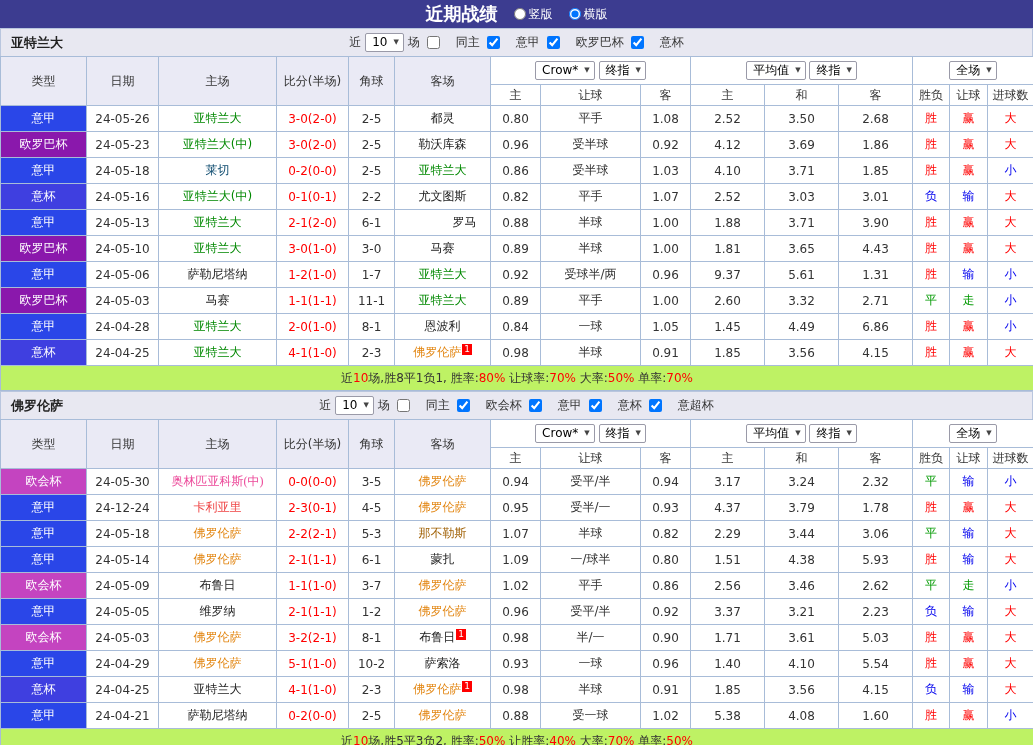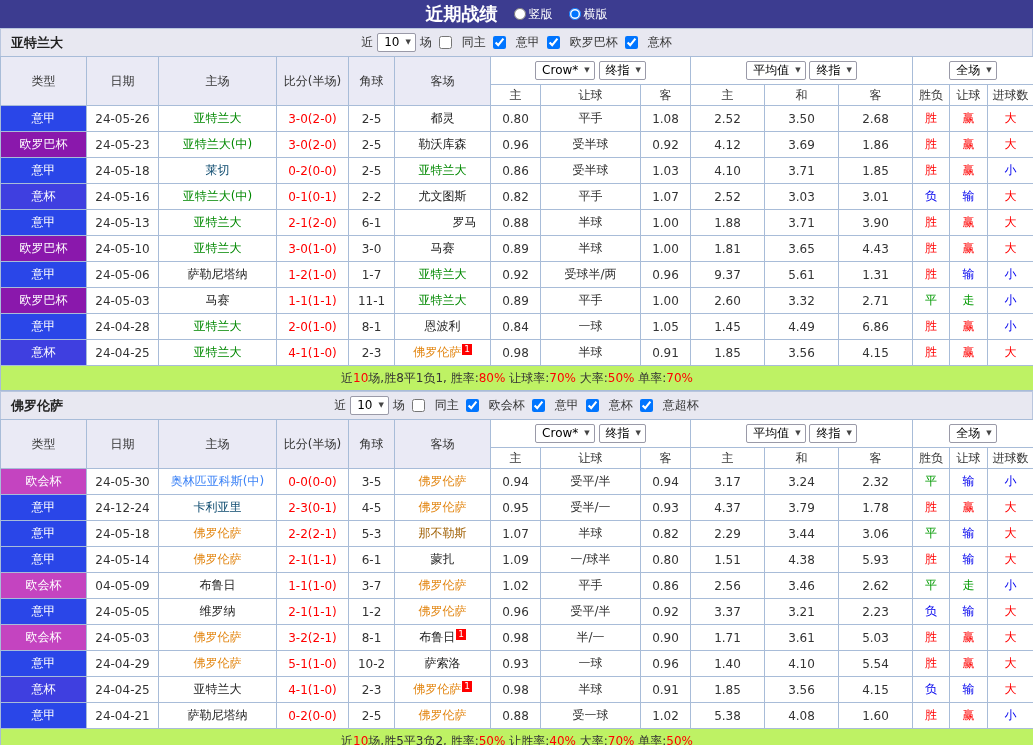--- a/index.html
+++ b/index.html
@@ -6,21 +6,21 @@
   html,body{margin:0;padding:0}
   body{width:1033px;font-family:"DejaVu Sans","Liberation Sans",sans-serif;font-size:12px;color:#333;background:#fff}
   .topbar{height:28px;background:#3c3c90;display:flex;align-items:center;justify-content:center;gap:16px}
   .topbar-title{color:#fff;font-weight:bold;font-size:18px}
   .radio-label{display:inline-flex;align-items:center;gap:3px;color:#fff;cursor:default}
   .radio-label input{margin:0;width:12px;height:12px}
   .section-bar{position:relative;display:flex;align-items:center;height:28px;background:#e8e8f1;border:1px solid #b9c6de;border-bottom:none}
   .team-name-hdr{position:absolute;left:10px;font-weight:bold;font-size:13px;color:#222}
   .filters{margin:0 auto;display:flex;align-items:center;gap:4px}
   .filters .ftext{color:#333}
-  .fcb{display:inline-flex;align-items:center;gap:10px;cursor:default;margin-left:3px}
+  .fcb{display:inline-flex;align-items:center;gap:16px;cursor:default;margin-left:3px}
   .fcb input{margin:0;width:13px;height:13px}
   .fsel{display:inline-flex;align-items:center;gap:6px;background:#fff;border:1px solid #9a9aa8;border-radius:2px;padding:1px 4px 1px 6px;line-height:15px;color:#000;cursor:default}
   .fsel .ar{font-size:7px;color:#444}
   table.stats{width:1033px;border-collapse:collapse;table-layout:fixed}
   .stats th,.stats td{border:1px solid #a8bcd8;text-align:center;padding:0;white-space:nowrap;overflow:hidden}
   .stats thead tr:first-child th{height:28px}
   .stats thead tr+tr th{height:21px}
   .stats th{font-weight:normal;color:#333;background:#fff}
   .stats th.lh{background:#eaeaf5}
   .stats tbody td{height:26px}
@@ -411,38 +411,38 @@
         <th>客</th>
         <th>胜负</th>
         <th>让球</th>
         <th>进球数</th>
       </tr>
     </thead>
     <tbody>
         <tr>
           <td class="type-cell" style="background: rgb(196, 68, 192);">欧会杯</td>
           <td>24-05-30</td>
-          <td class="team-cell"><span style="color: #3b82f6;">奥林匹亚科斯(中)</span></td>
+          <td class="team-cell"><span style="color: #ec4899; font-family: Liberation Serif, serif;">奥林匹亚科斯(中)</span></td>
           <td class="score-cell">0-0(0-0)</td>
           <td>3-5</td>
           <td class="team-cell"><span style="color: rgb(226, 132, 14);">佛罗伦萨</span></td>
           <td>0.94</td>
           <td>受平/半</td>
           <td>0.94</td>
           <td>3.17</td>
           <td>3.24</td>
           <td>2.32</td>
           <td class="res-cell" style="color: rgb(0, 153, 0);">平</td>
           <td class="res-cell" style="color: rgb(0, 0, 238);">输</td>
           <td class="res-cell" style="color: rgb(0, 0, 238);">小</td>
         </tr>
         <tr>
           <td class="type-cell" style="background: rgb(42, 70, 232);">意甲</td>
           <td>24-12-24</td>
-          <td class="team-cell"><span style="color: #0c4a6e;">卡利亚里</span></td>
+          <td class="team-cell"><span style="color: #ef4444;">卡利亚里</span></td>
           <td class="score-cell">2-3(0-1)</td>
           <td>4-5</td>
           <td class="team-cell"><span style="color: rgb(226, 132, 14);">佛罗伦萨</span></td>
           <td>0.95</td>
           <td>受半/一</td>
           <td>0.93</td>
           <td>4.37</td>
           <td>3.79</td>
           <td>1.78</td>
           <td class="res-cell" style="color: rgb(255, 0, 0);">胜</td>
@@ -478,21 +478,21 @@
           <td>0.80</td>
           <td>1.51</td>
           <td>4.38</td>
           <td>5.93</td>
           <td class="res-cell" style="color: rgb(255, 0, 0);">胜</td>
           <td class="res-cell" style="color: rgb(0, 0, 238);">输</td>
           <td class="res-cell" style="color: rgb(255, 0, 0);">大</td>
         </tr>
         <tr>
           <td class="type-cell" style="background: rgb(196, 68, 192);">欧会杯</td>
-          <td>04-05-09</td>
+          <td>24-05-09</td>
           <td class="team-cell"><span style="color: rgb(34, 34, 34);">布鲁日</span></td>
           <td class="score-cell">1-1(1-0)</td>
           <td>3-7</td>
           <td class="team-cell"><span style="color: rgb(226, 132, 14);">佛罗伦萨</span></td>
           <td>1.02</td>
           <td>平手</td>
           <td>0.86</td>
           <td>2.56</td>
           <td>3.46</td>
           <td>2.62</td>

